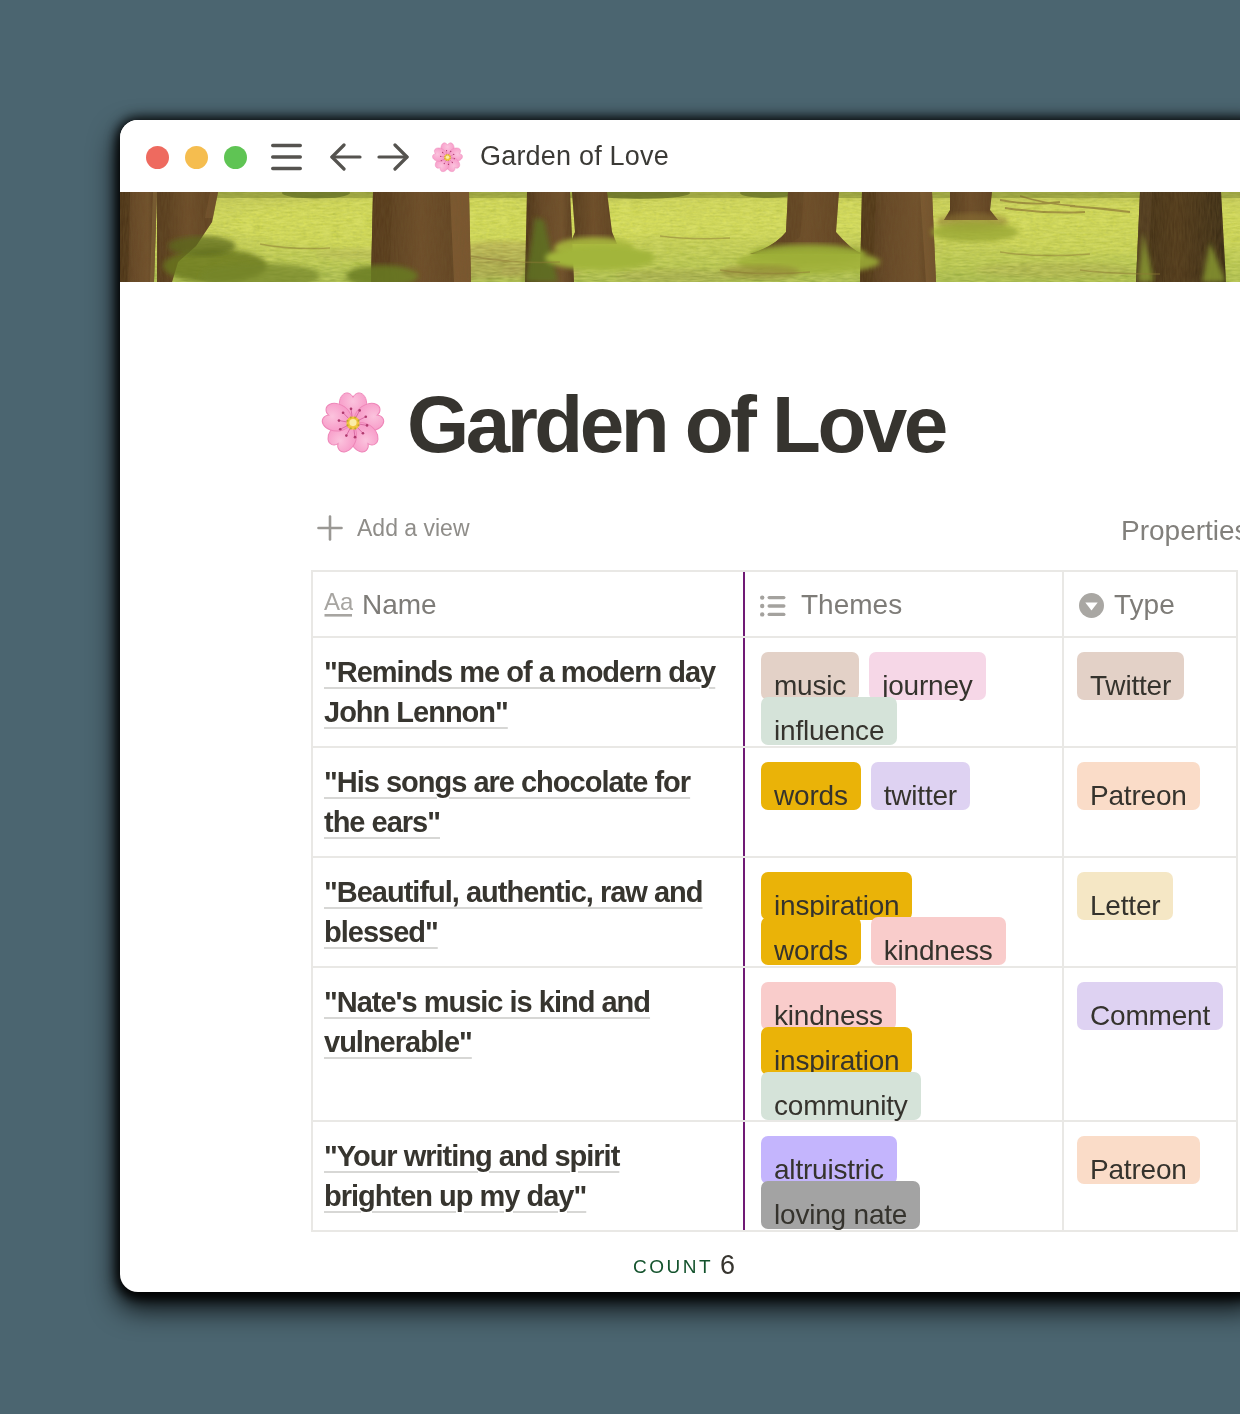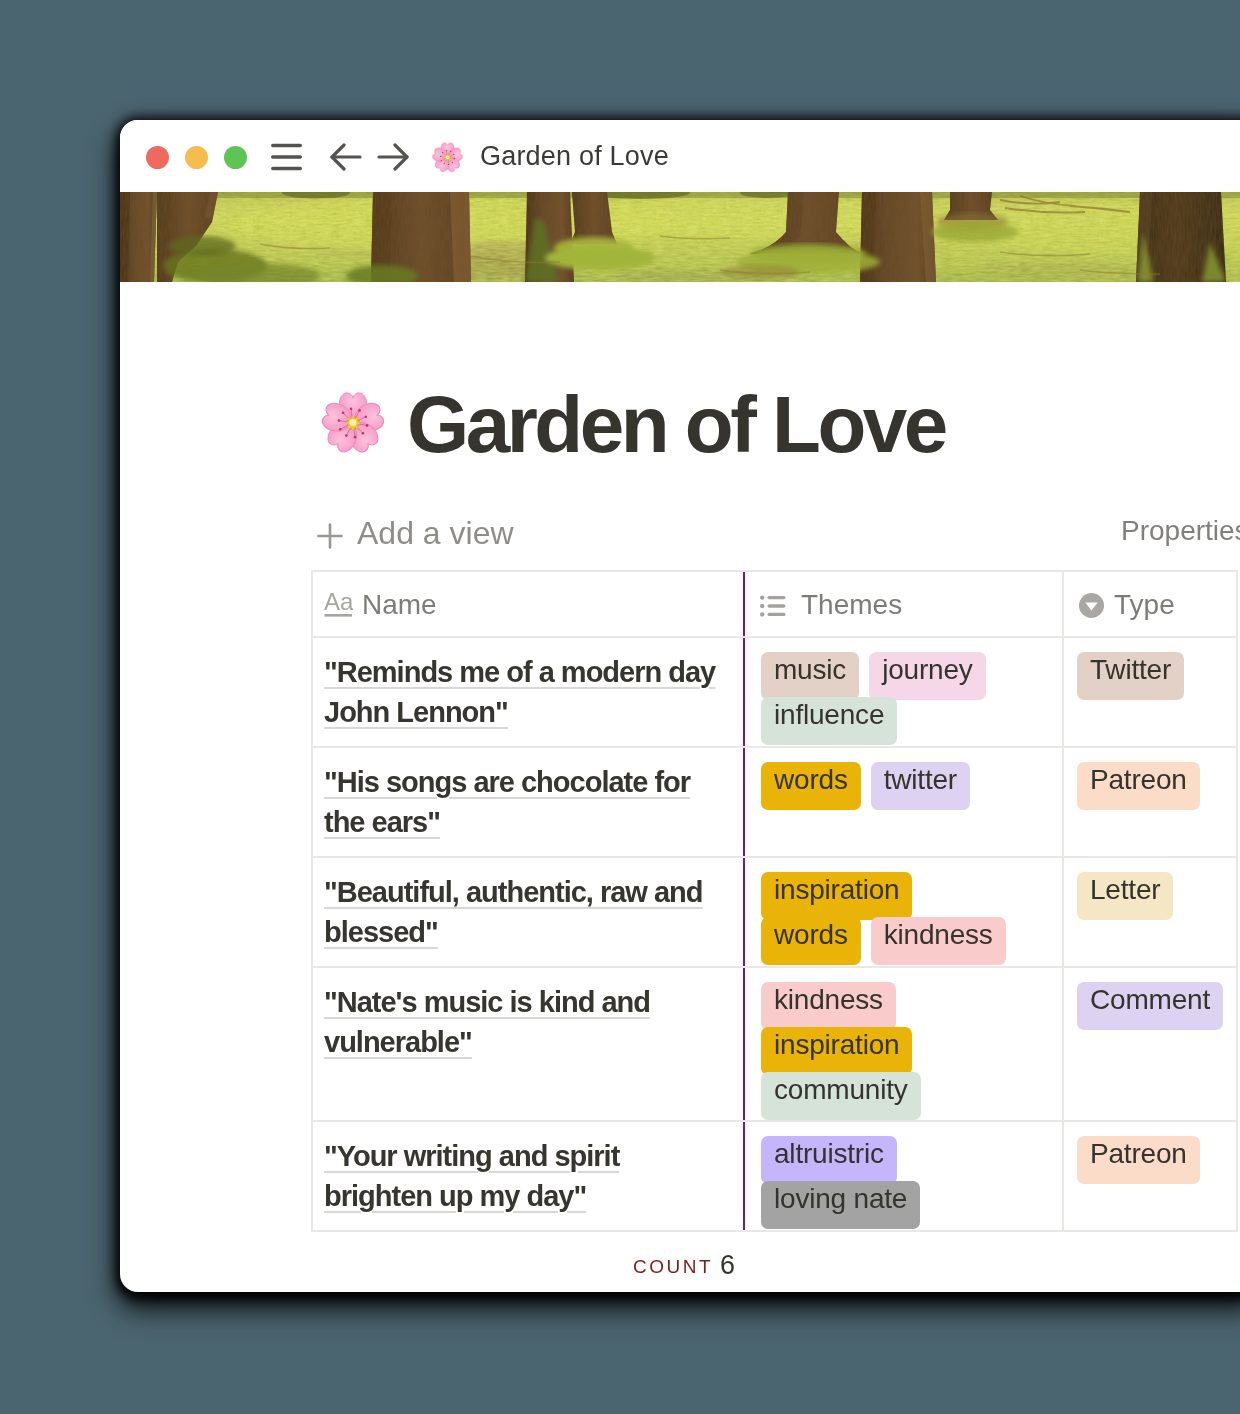--- a/index.html
+++ b/index.html
@@ -17,54 +17,54 @@
   .dot.y { left:65px; background:#f5bd4f; }
   .dot.g { left:104px; background:#5fc454; }
   .tbico { position:absolute; }
   .tbtitle { position:absolute; left:360px; top:23px; font-size:27px; line-height:27px; color:#3b3a36; letter-spacing:0.2px; }
   
   .cover { position:absolute; left:0; top:72px; width:1132px; height:90px; overflow:hidden; }
   
   .pagetitle { position:absolute; left:195px; top:259px; height:90px; white-space:nowrap; }
   .pagetitle .txt { position:absolute; left:92px; top:1px; font-size:80px; line-height:90px; font-weight:bold; color:#36342f; letter-spacing:-3.5px; }
   
-  .addview { position:absolute; left:197px; top:395px; font-size:32px; color:#8f8d89; }
+  .addview { position:absolute; left:197px; top:395px; font-size:23px; color:#8f8d89; }
   .addview svg { vertical-align:-5px; margin-right:14px; }
   .props { position:absolute; left:1001px; top:395px; font-size:28px; color:#82807c; }
   
   .table { position:absolute; left:191px; top:450px; width:927px; }
   .hdr { position:relative; height:68px; border-top:2px solid #e9e8e5; border-bottom:2px solid #e9e8e5; color:#7e7c78; font-size:28px; }
   .row { position:relative; border-bottom:2px solid #e9e8e5; }
   .c0 { position:absolute; left:0; top:0; width:388px; height:100%; border-left:2px solid #e9e8e5; }
   .c1 { position:absolute; left:432px; top:0; width:307px; border-left:2px solid #701a75; height:100%; }
   .c2 { position:absolute; left:751px; top:0; width:176px; border-left:2px solid #e9e8e5; border-right:2px solid #e9e8e5; height:100%; }
   .hdr .lbl { position:absolute; top:17px; }
   .name {
     white-space:nowrap; padding:14px 0 0 11px; font-size:29px; line-height:40px; font-weight:bold; color:#37352f; letter-spacing:-1px;
   }
   .name u { text-decoration:underline; text-decoration-color:rgba(55,53,47,0.2); text-decoration-thickness:2px; text-underline-offset:5px; }
   .tags { padding:14px 0 0 16px; }
   .tagline { height:45px; }
   .tag {
-    display:inline-block; height:48px; line-height:35px; padding:0 13px; border-radius:7px;
+    display:inline-block; height:48px; line-height:35px; padding:16px 13px; border-radius:7px;
     font-size:28px; color:#35332d; margin-right:10px; white-space:nowrap; letter-spacing:-0.2px;
   }
   .typetag { padding:14px 0 0 13px; }
   .bg-brown  { background:#e3d1c7; }
   .bg-pink   { background:#f6d7e7; }
   .bg-green  { background:#d5e3d9; }
   .bg-orange { background:#fadcc8; }
   .bg-blue   { background:#eab308; }
   .bg-purple { background:#ded2f2; }
   .bg-red    { background:#f9cccb; }
   .bg-yellow { background:#f5e7c5; }
   .bg-cream  { background:#a3a3a3; }
   .bg-pink2  { background:#c4b5fd; }
   .countrow { position:relative; height:60px; }
-  .countlbl { position:absolute; left:322px; top:24px; font-size:19px; letter-spacing:2.5px; color:#7f1d1d; }
+  .countlbl { position:absolute; left:322px; top:24px; font-size:19px; letter-spacing:2.5px; color:#14532d; }
   .countnum { position:absolute; left:409px; top:18px; font-size:27px; color:#37352f; }
 </style>
 </head>
 <body>
 <div class="win">
   <div class="titlebar">
     <div class="dot r"></div>
       <div class="dot y"></div>
       <div class="dot g"></div>
     <svg class="tbico" style="left:151px; top:23px;" width="31" height="28" viewBox="0 0 31 28">

